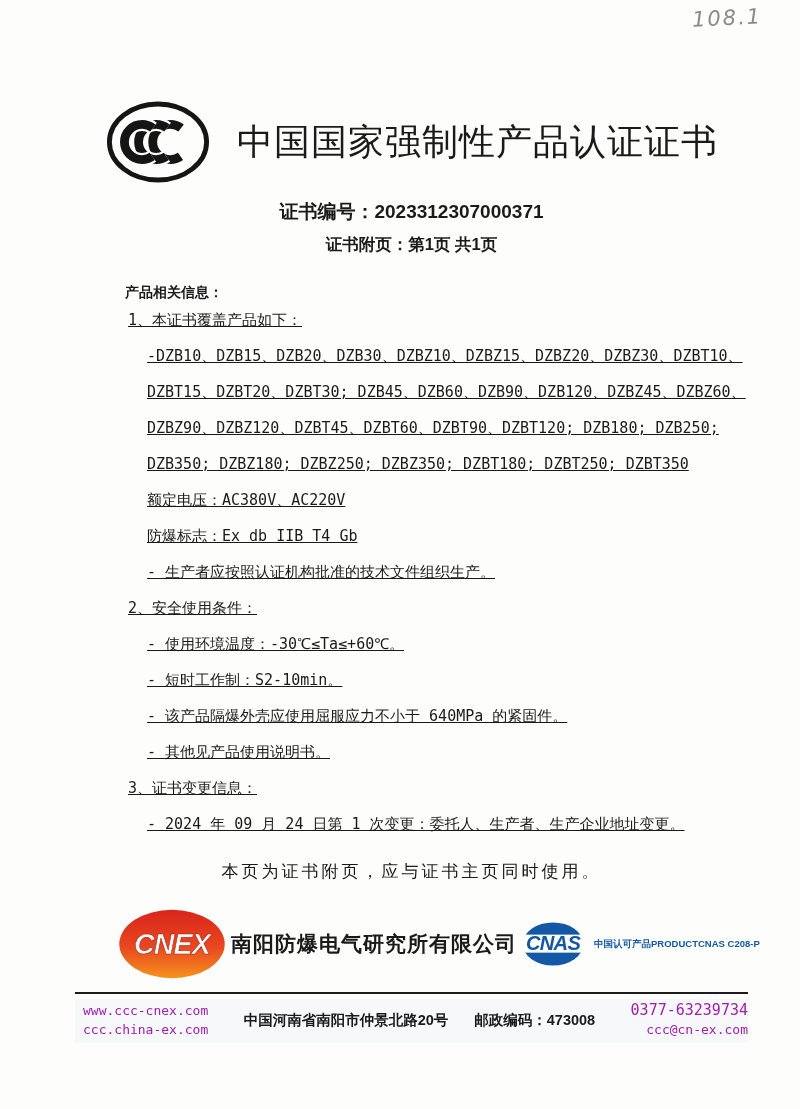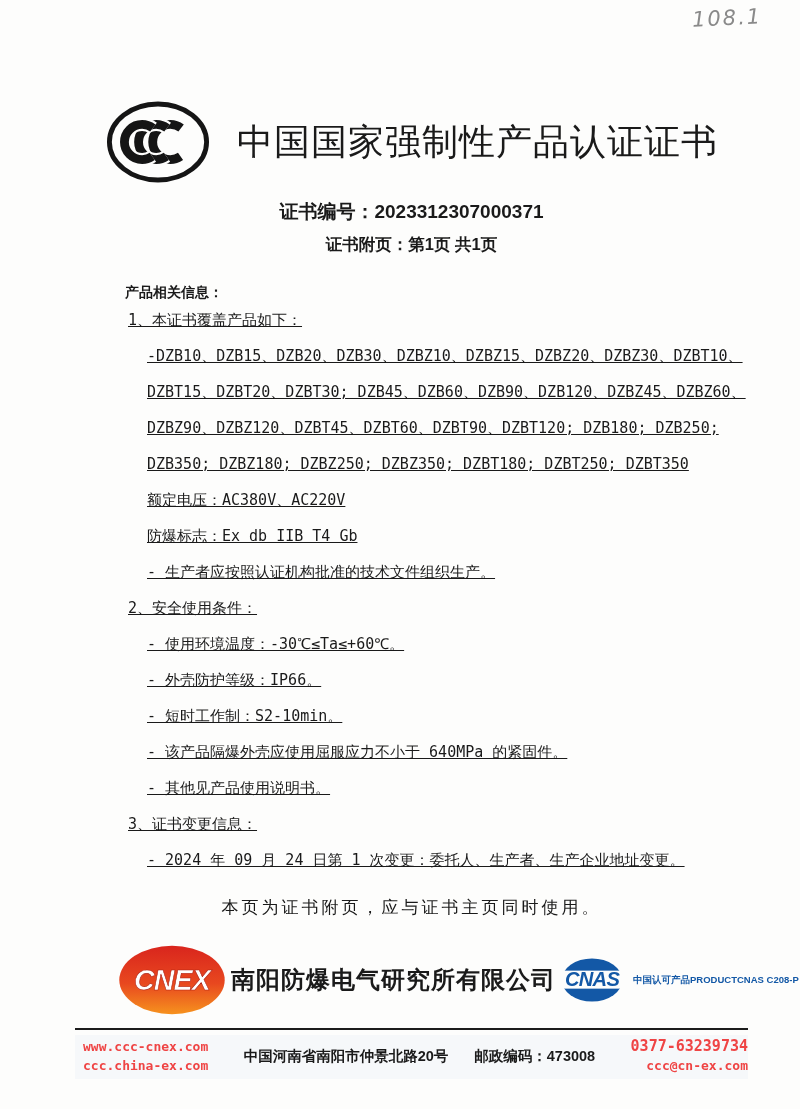--- a/index.html
+++ b/index.html
@@ -37,37 +37,37 @@
   .indent1{margin-left:53px;}
   .indent2{margin-left:72px;}
   .page-note{
     margin-top:28px;text-align:center;font-size:17px;letter-spacing:3px;line-height:24px;
   }
   .org-row{
     margin-top:20px;height:80px;display:flex;align-items:center;
   }
   .cnex-logo{width:118px;height:74px;flex:0 0 auto;margin-left:38px;}
   .company{
-    flex:1;text-align:center;font-size:24px;font-weight:bold;
+    flex:1;text-align:center;font-size:21px;font-weight:bold;
     font-family:"Liberation Sans",sans-serif;letter-spacing:1px;white-space:nowrap;
   }
   .cnas-block{flex:0 0 auto;display:flex;align-items:center;gap:5px;margin-right:2px;}
   .cnas-logo{width:72px;height:52px;}
   .cnas-caption{display:flex;flex-direction:row;justify-content:center;}
   .cnas-caption div{
     color:#1358a6;font-family:"Liberation Sans",sans-serif;
     font-size:9.5px;line-height:11.5px;font-weight:bold;white-space:nowrap;
   }
   .rule{margin-top:8px;border-top:2.5px solid #1c1c1c;width:100%;}
   .contact-row{
     margin-top:5px;display:flex;align-items:center;justify-content:space-between;
     background:rgba(215,228,242,0.18);padding:2px 0 4px 0;
   }
   .websites div,.phone-email div{
-    font-family:"DejaVu Sans Mono",monospace;font-size:13px;line-height:19px;color:#ef4444;font-weight:bold;
+    font-family:"DejaVu Sans Mono",monospace;font-size:13px;line-height:19px;color:#a21caf;
   }
   .websites{margin-left:8px;}
   .phone-email{text-align:right;margin-right:0px;}
   .phone-email .phone{font-size:15px;}
   .address{
     font-family:"Liberation Sans",sans-serif;font-size:14.5px;font-weight:bold;
     white-space:nowrap;display:flex;gap:26px;
   }
 </style>
 </head>
@@ -105,21 +105,20 @@
       <div class="line indent1">1、本证书覆盖产品如下：</div>
       <div class="line indent2">-DZB10、DZB15、DZB20、DZB30、DZBZ10、DZBZ15、DZBZ20、DZBZ30、DZBT10、</div>
       <div class="line indent2">DZBT15、DZBT20、DZBT30; DZB45、DZB60、DZB90、DZB120、DZBZ45、DZBZ60、</div>
       <div class="line indent2">DZBZ90、DZBZ120、DZBT45、DZBT60、DZBT90、DZBT120; DZB180; DZB250;</div>
       <div class="line indent2">DZB350; DZBZ180; DZBZ250; DZBZ350; DZBT180; DZBT250; DZBT350</div>
       <div class="line indent2">额定电压：AC380V、AC220V</div>
       <div class="line indent2">防爆标志：Ex db IIB T4 Gb</div>
       <div class="line indent2">- 生产者应按照认证机构批准的技术文件组织生产。</div>
       <div class="line indent1">2、安全使用条件：</div>
       <div class="line indent2">- 使用环境温度：-30℃≤Ta≤+60℃。</div>
-      <div class="line indent2">- 外壳防护等级：IP66。</div>
       <div class="line indent2">- 短时工作制：S2-10min。</div>
       <div class="line indent2">- 该产品隔爆外壳应使用屈服应力不小于 640MPa 的紧固件。</div>
       <div class="line indent2">- 其他见产品使用说明书。</div>
       <div class="line indent1">3、证书变更信息：</div>
       <div class="line indent2">- 2024 年 09 月 24 日第 1 次变更：委托人、生产者、生产企业地址变更。</div>
     </div>
 
   <div class="page-note">本页为证书附页，应与证书主页同时使用。</div>
 
   <div class="org-row">

